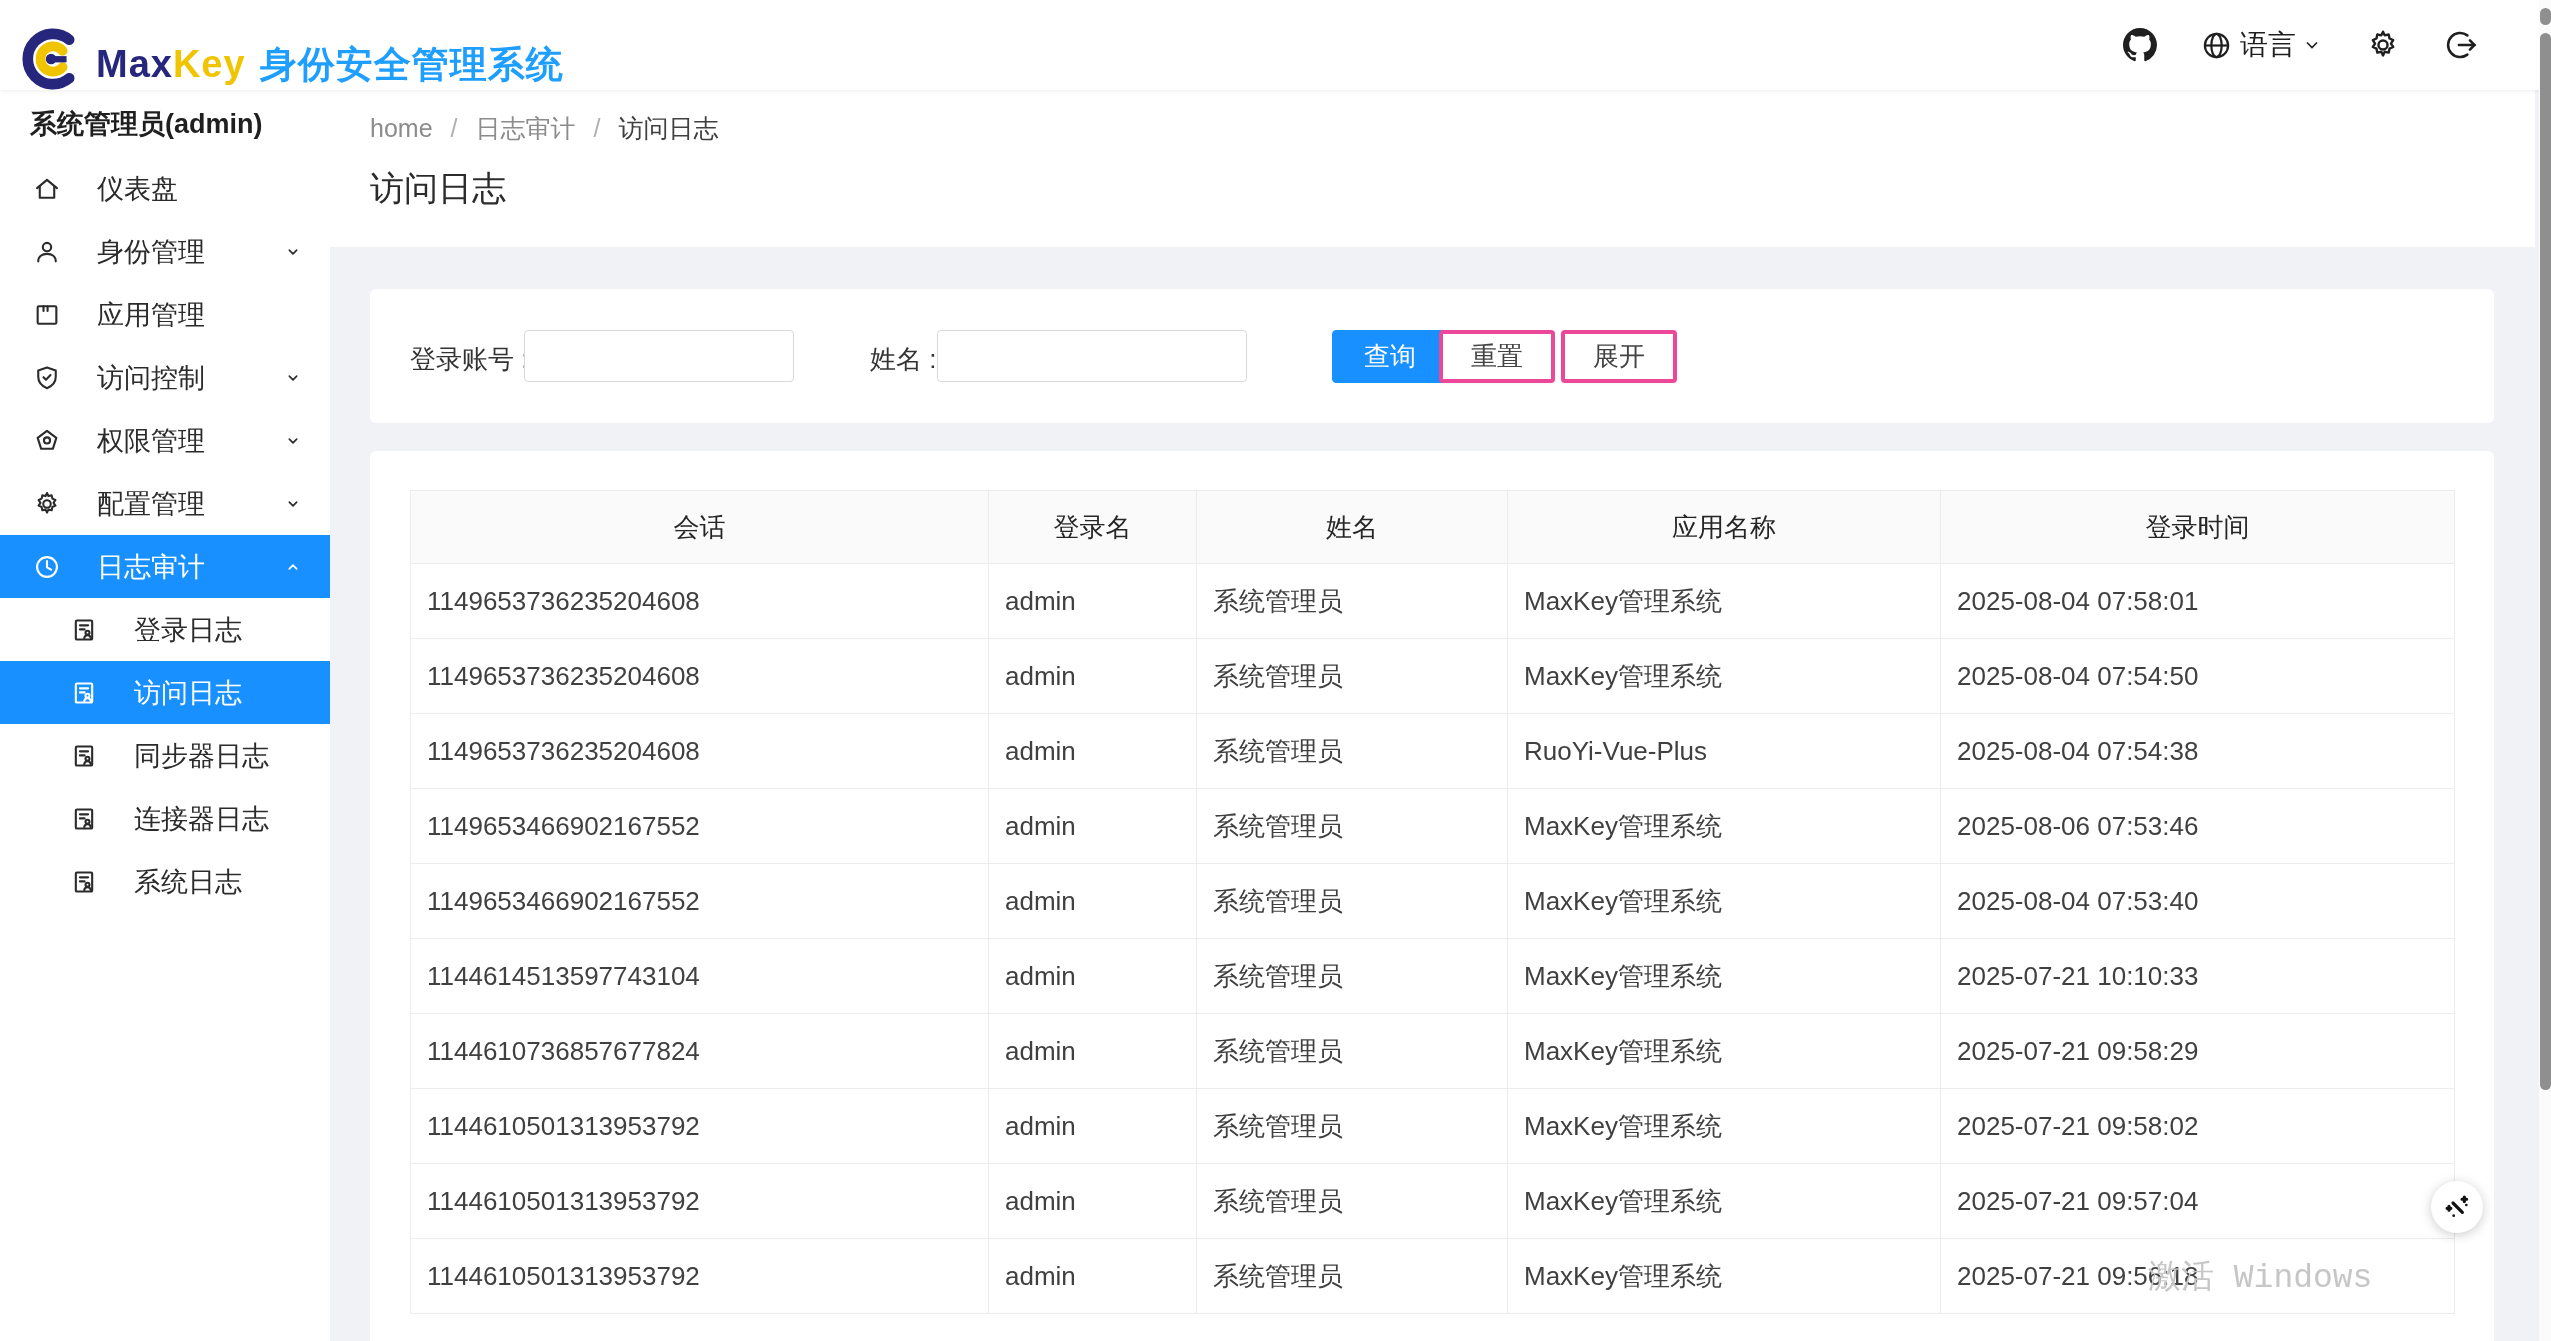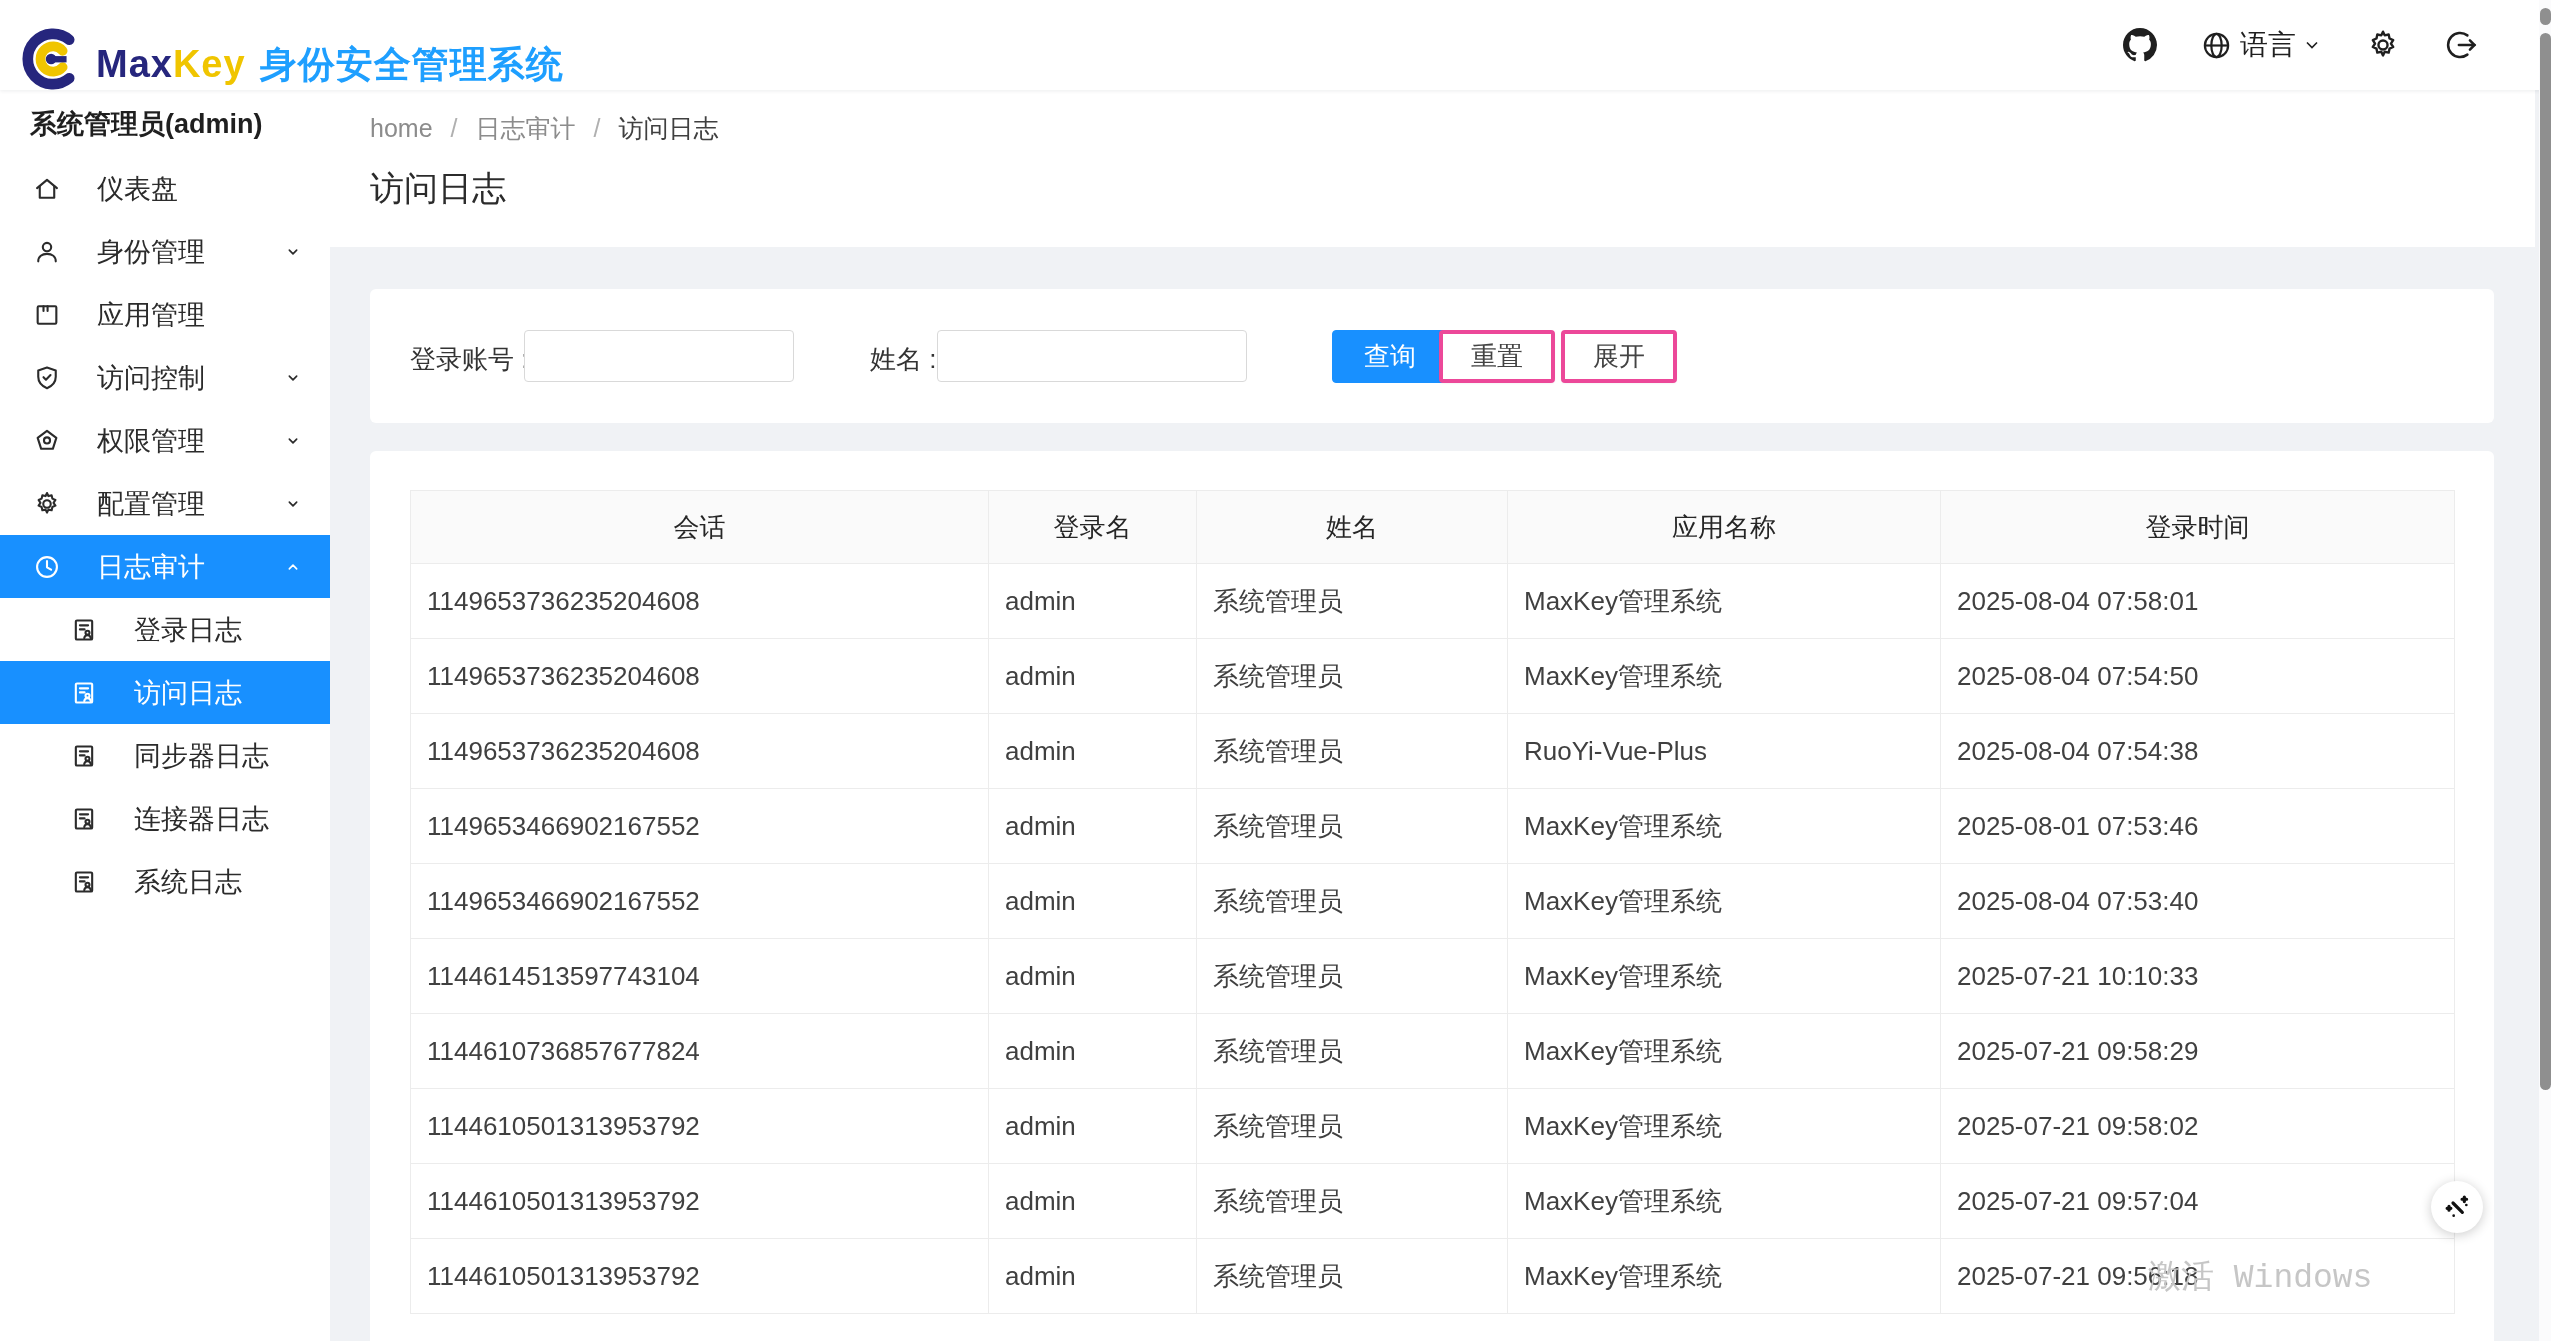--- a/index.html
+++ b/index.html
@@ -382,21 +382,21 @@
           <td>admin</td>
           <td>系统管理员</td>
           <td>RuoYi-Vue-Plus</td>
           <td>2025-08-04 07:54:38</td>
         </tr>
         <tr>
           <td>1149653466902167552</td>
           <td>admin</td>
           <td>系统管理员</td>
           <td>MaxKey管理系统</td>
-          <td>2025-08-01 07:53:46</td>
+          <td>2025-08-06 07:53:46</td>
         </tr>
         <tr>
           <td>1149653466902167552</td>
           <td>admin</td>
           <td>系统管理员</td>
           <td>MaxKey管理系统</td>
           <td>2025-08-04 07:53:40</td>
         </tr>
         <tr>
           <td>1144614513597743104</td>

